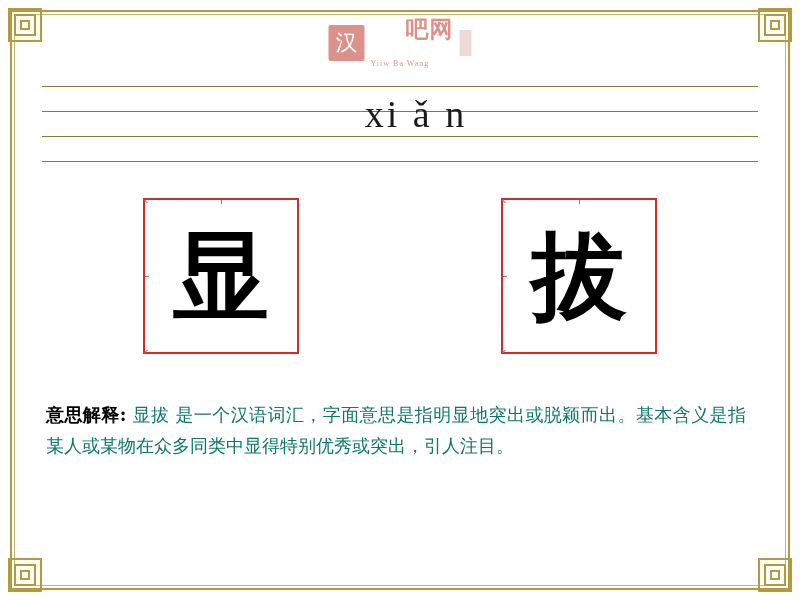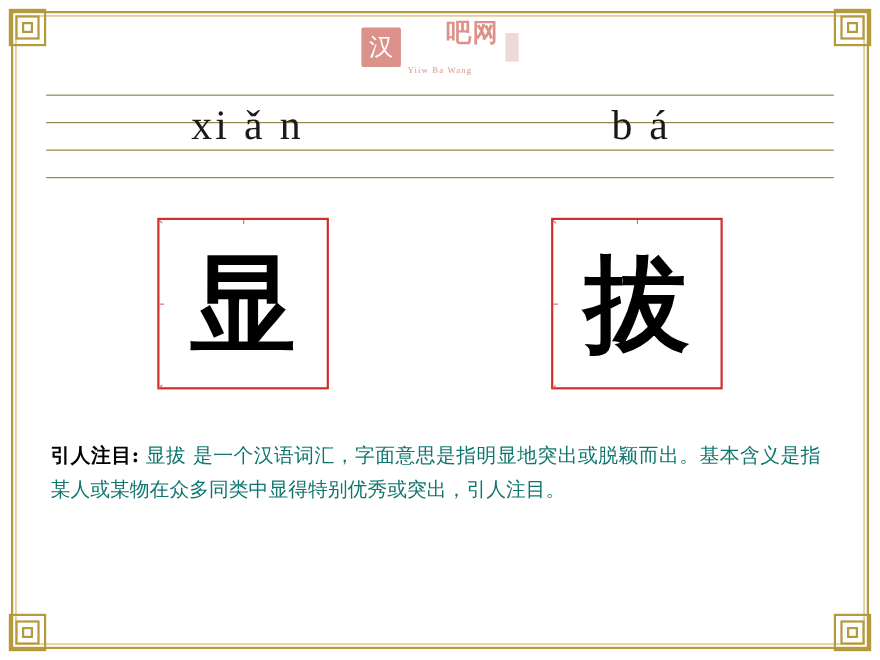--- a/index.html
+++ b/index.html
@@ -124,21 +124,21 @@
     height: 0;
     border-top: 1px solid #8a7a33;
   }
   .staff-line.l1 { top: 0px; }
   .staff-line.l2 { top: 25px; }
   .staff-line.l3 { top: 50px; }
   .staff-line.l4 { top: 75px; }
 
   .pinyin-row {
     position: absolute;
-    left: 4px;
+    left: 16px;
     top: 0;
     width: 716px;
     height: 56px;
     display: flex;
   }
   .pinyin-cell {
     flex: 1 1 50%;
     display: flex;
     align-items: center;
     justify-content: center;
@@ -270,21 +270,20 @@
     <div class="logo-bar"></div>
   </div>
 
   <div class="pinyin-block">
     <div class="staff-line l1"></div>
     <div class="staff-line l2"></div>
     <div class="staff-line l3"></div>
     <div class="staff-line l4"></div>
     <div class="pinyin-row">
       <div class="pinyin-cell">xi ǎ n</div>
-      <div class="pinyin-cell">b á</div>
     </div>
   </div>
 
   <div class="chars">
     <div class="char-cell">
       <div class="tian-grid">
         <span class="gl gl-d gl-d1"></span>
         <span class="gl gl-d gl-d2"></span>
         <span class="gl gl-h"></span>
         <span class="gl gl-v"></span>
@@ -296,17 +295,17 @@
         <span class="gl gl-d gl-d1"></span>
         <span class="gl gl-d gl-d2"></span>
         <span class="gl gl-h"></span>
         <span class="gl gl-v"></span>
         <span class="tian-char">拔</span>
       </div>
     </div>
   </div>
 
   <div class="explain">
-    <span class="explain-label">引人注目:</span>
+    <span class="explain-label">意思解释:</span>
     <span class="explain-body">显拔 是一个汉语词汇，字面意思是指明显地突出或脱颖而出。基本含义是指某人或某物在众多同类中显得特别优秀或突出，引人注目。</span>
   </div>
 
 </div>
 
 </body></html>

